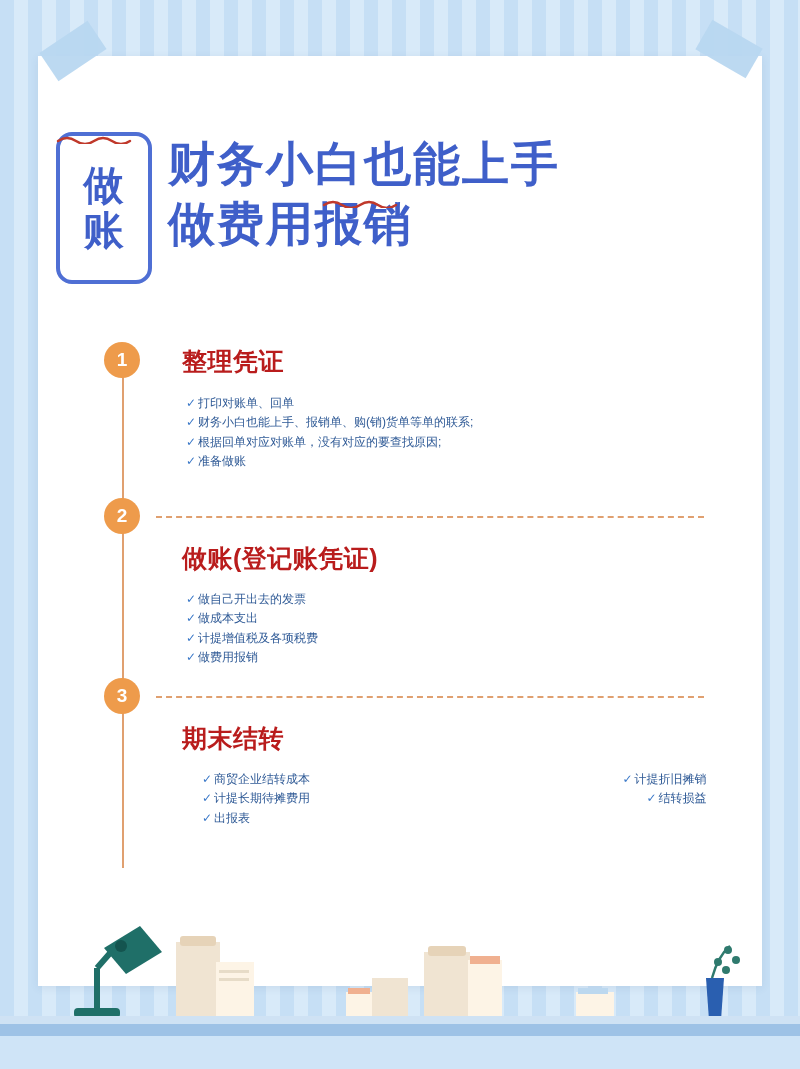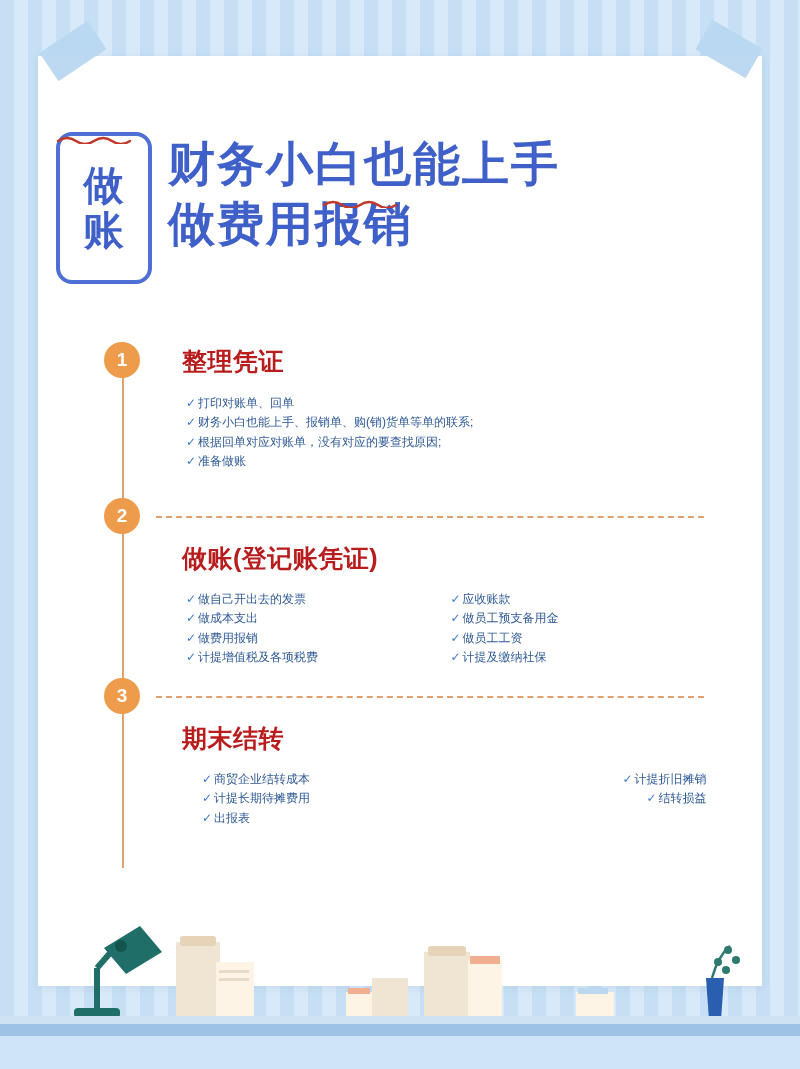--- a/index.html
+++ b/index.html
@@ -222,28 +222,22 @@
   </div>
 
   <div class="step">
     <div class="step-num" style="top:208px;">2</div>
     <div class="dashes" style="top:226px;"></div>
     <div class="step-title" style="top:252px;">做账(登记账凭证)</div>
     <div class="items" style="top:300px;">
       <div class="col" style="width:260px;">
         <div class="item"><span class="check">✓</span><span>做自己开出去的发票</span></div>
         <div class="item"><span class="check">✓</span><span>做成本支出</span></div>
+        <div class="item"><span class="check">✓</span><span>计提增值税及各项税费</span></div>
         <div class="item"><span class="check">✓</span><span>做费用报销</span></div>
-        <div class="item"><span class="check">✓</span><span>计提增值税及各项税费</span></div>
-      </div>
-      <div class="col" style="width:240px;">
-        <div class="item"><span class="check">✓</span><span>应收账款</span></div>
-        <div class="item"><span class="check">✓</span><span>做员工预支备用金</span></div>
-        <div class="item"><span class="check">✓</span><span>做员工工资</span></div>
-        <div class="item"><span class="check">✓</span><span>计提及缴纳社保</span></div>
       </div>
     </div>
   </div>
 
   <div class="step">
     <div class="step-num" style="top:388px;">3</div>
     <div class="dashes" style="top:406px;"></div>
     <div class="step-title" style="top:432px;">期末结转</div>
     <div class="items" style="top:480px;margin-left:16px;">
       <div class="col" style="width:260px;">

